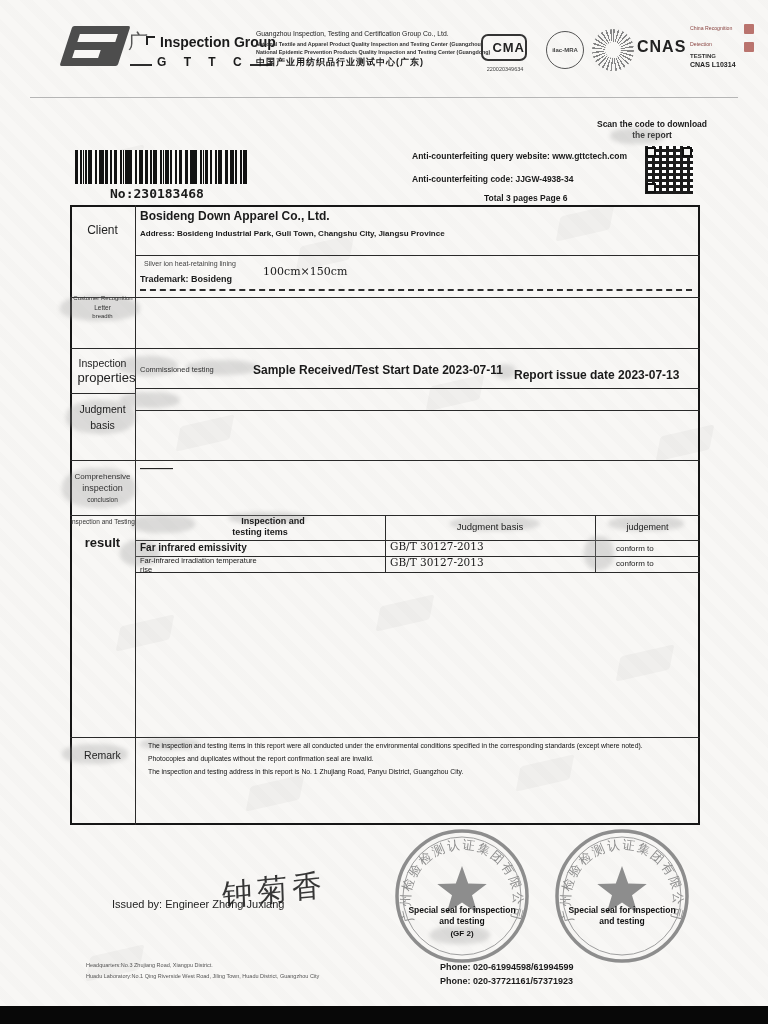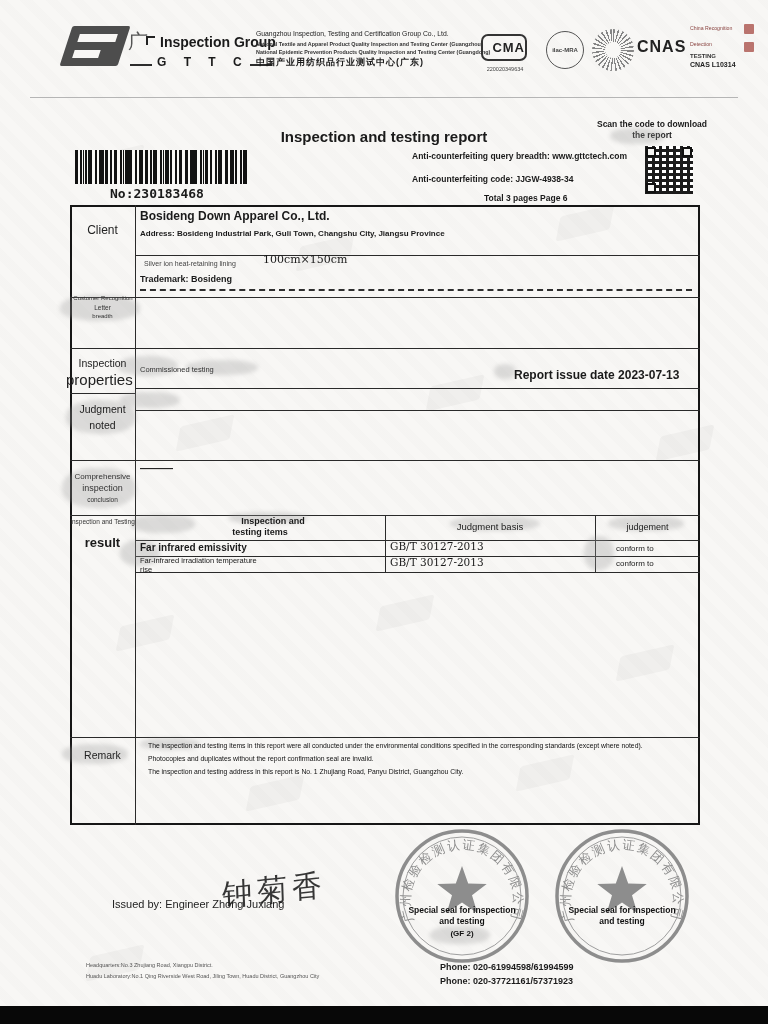--- a/index.html
+++ b/index.html
@@ -86,34 +86,33 @@
 
   <div class="t" style="left:690px;top:26px;font-size:5.2px;color:#8a4440">China Recognition</div>
   <div class="redbox" style="left:744px;top:24px"></div>
   <div class="t" style="left:690px;top:42px;font-size:5.2px;color:#8a4440">Detection</div>
   <div class="redbox" style="left:744px;top:42px"></div>
   <div class="t b" style="left:690px;top:53px;font-size:6px;color:#333">TESTING</div>
   <div class="t b" style="left:690px;top:61px;font-size:7px;color:#222">CNAS L10314</div>
 
   <div class="hl" style="left:30px;top:97px;width:708px;background:#b5b5b5"></div>
 
-  <div class="c b" style="left:0;top:128px;width:768px;font-size:15px">Inspection and testing report</div>
 
   <div class="c b" style="left:592px;top:120px;width:120px;font-size:8.5px">Scan the code to download</div>
   <div class="c b" style="left:592px;top:131px;width:120px;font-size:8.5px">the report</div>
   <div class="qr">
     <div class="qr-finder" style="left:1px;top:1px"></div>
     <div class="qr-finder" style="right:1px;top:1px"></div>
     <div class="qr-finder" style="left:1px;bottom:1px"></div>
   </div>
 
   <div class="barcode"></div>
   <div class="t b mono" style="left:110px;top:187px;font-size:13px">No:230183468</div>
 
-  <div class="t b" style="left:412px;top:152px;font-size:8.5px">Anti-counterfeiting query breadth: www.gttctech.com</div>
+  <div class="t b" style="left:412px;top:152px;font-size:8.5px">Anti-counterfeiting query website: www.gttctech.com</div>
   <div class="t b" style="left:412px;top:175px;font-size:8.5px">Anti-counterfeiting code: JJGW-4938-34</div>
   <div class="t b" style="left:484px;top:194px;font-size:8.5px">Total 3 pages Page 6</div>
 
   <div class="table-border"></div>
 
   <div class="hl" style="left:135px;top:255px;width:565px"></div>
   <div class="dash" style="left:140px;top:289px;width:552px"></div>
   <div class="hl" style="left:70px;top:297px;width:630px"></div>
   <div class="hl" style="left:70px;top:348px;width:630px"></div>
   <div class="hl" style="left:135px;top:388px;width:565px"></div>
@@ -145,38 +144,39 @@
   <div class="sm" style="left:120px;top:540px;width:40px;height:26px"></div>
   <div class="sm" style="left:62px;top:744px;width:66px;height:20px"></div>
   <div class="sm" style="left:140px;top:738px;width:60px;height:12px"></div>
   <div class="sm" style="left:430px;top:926px;width:60px;height:18px"></div>
 
   <div class="c" style="left:70px;top:224px;width:65px;font-size:12px;color:#222">Client</div>
   <div class="c" style="left:68px;top:295px;width:70px;font-size:6px;color:#333">Customer Recognition</div>
   <div class="c" style="left:70px;top:304px;width:65px;font-size:6.5px;color:#333">Letter</div>
   <div class="c" style="left:70px;top:313px;width:65px;font-size:6px;color:#333">breadth</div>
   <div class="c" style="left:70px;top:357px;width:65px;font-size:10.5px;color:#222">Inspection</div>
-  <div class="c" style="left:66px;top:371px;width:65px;font-size:15px;color:#222">properties</div>
+  <div class="c" style="left:74px;top:371px;width:65px;font-size:13px;color:#222">properties</div>
   <div class="c" style="left:70px;top:403px;width:65px;font-size:10.5px;color:#222">Judgment</div>
-  <div class="c" style="left:70px;top:419px;width:65px;font-size:10.5px;color:#222">noted</div>
+  <div class="c" style="left:70px;top:419px;width:65px;font-size:10.5px;color:#222">basis</div>
   <div class="c" style="left:70px;top:472px;width:65px;font-size:8px;color:#333">Comprehensive</div>
   <div class="c" style="left:70px;top:483px;width:65px;font-size:9px;color:#333">inspection</div>
   <div class="c" style="left:70px;top:496px;width:65px;font-size:6.5px;color:#333">conclusion</div>
   <div class="c" style="left:70px;top:518px;width:65px;font-size:6.5px;color:#333">Inspection and Testing</div>
   <div class="c b" style="left:70px;top:536px;width:65px;font-size:13px">result</div>
   <div class="c" style="left:70px;top:749px;width:65px;font-size:10.5px;color:#222">Remark</div>
 
   <div class="t b" style="left:140px;top:210px;font-size:12px">Bosideng Down Apparel Co., Ltd.</div>
   <div class="t b" style="left:140px;top:229px;font-size:8px">Address: Bosideng Industrial Park, Guli Town, Changshu City, Jiangsu Province</div>
 
   <div class="t" style="left:144px;top:260px;font-size:7px;color:#444">Silver ion heat-retaining lining</div>
-  <div class="t serif" style="left:263px;top:254px;font-size:11px">100cm×150cm</div>
+  <div class="t serif" style="left:263px;top:266px;font-size:11px">100cm×150cm</div>
   <div class="t b" style="left:140px;top:274px;font-size:9px">Trademark: Bosideng</div>
 
   <div class="t" style="left:140px;top:366px;font-size:7.5px;color:#333">Commissioned testing</div>
+  <div class="t b" style="left:253px;top:364px;font-size:12px">Sample Received/Test Start Date 2023-07-11</div>
   <div class="t b" style="left:514px;top:369px;font-size:12px">Report issue date 2023-07-13</div>
 
 
   <div class="t b" style="left:140px;top:462px;font-size:11px">———</div>
 
   <div class="c b" style="left:148px;top:516px;width:250px;font-size:9px">Inspection and</div>
   <div class="c b" style="left:135px;top:527px;width:250px;font-size:9px">testing items</div>
   <div class="c" style="left:385px;top:522px;width:210px;font-size:9.5px">Judgment basis</div>
   <div class="c" style="left:595px;top:522px;width:105px;font-size:9px">judgement</div>
 

